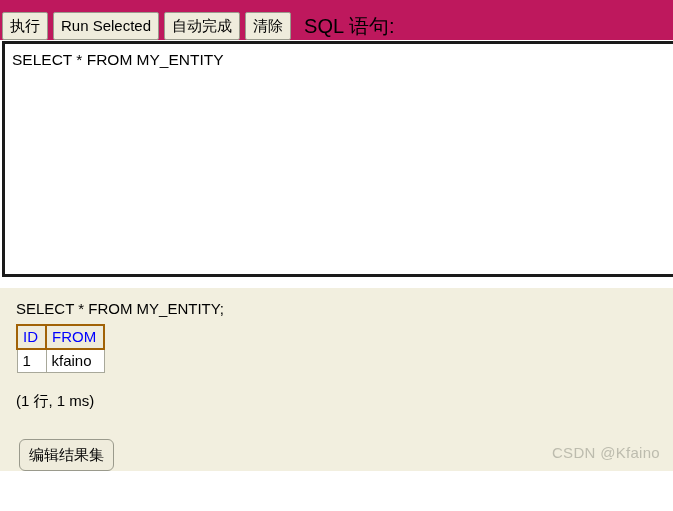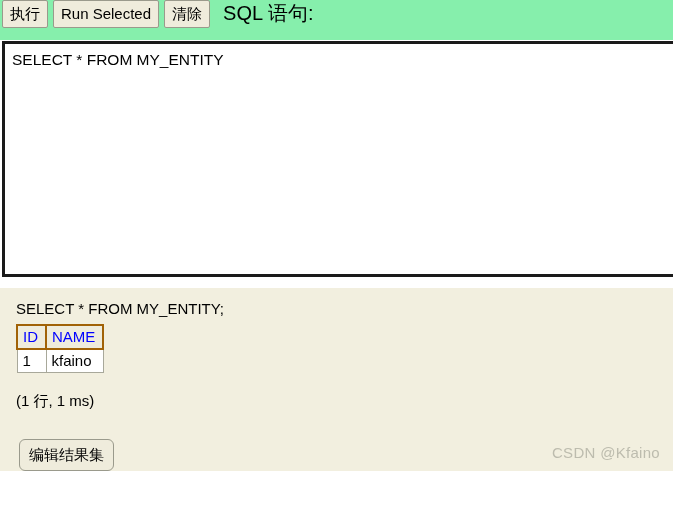--- a/index.html
+++ b/index.html
@@ -16,22 +16,22 @@
   }
 
   
   #toolbar {
     position: absolute;
     left: 0;
     top: 0;
     width: 673px;
     height: 40px;
     display: flex;
-    align-items: flex-start;
-    background: #86efac;
+    align-items: flex-end;
+    background: #be185d;
     padding-left: 2px;
     box-sizing: border-box;
   }
   .tool-btn {
     font-family: "Liberation Sans", sans-serif;
     font-size: 15px;
     line-height: 1;
     color: #000000;
     background: #efecdc;
     border: 1px solid #9a9a8c;
@@ -158,37 +158,38 @@
     letter-spacing: 0.3px;
     white-space: nowrap;
   }
 </style>
 </head>
 <body>
 
 <div id="toolbar">
   <button class="tool-btn">执行</button>
   <button class="tool-btn">Run Selected</button>
+  <button class="tool-btn">自动完成</button>
   <button class="tool-btn">清除</button>
   <span id="sql-label">SQL 语句:</span>
 </div>
 
 <div id="sql-editor-wrap">
   <textarea id="sql-editor" spellcheck="false" placeholder="" style="">SELECT * FROM MY_ENTITY</textarea>
 </div>
 
 <div id="result-panel">
 
   <div id="result-query">SELECT * FROM MY_ENTITY;</div>
 
   <table id="result-table">
     <thead>
       <tr>
         <th>ID</th>
-        <th>NAME</th>
+        <th>FROM</th>
       </tr>
     </thead>
     <tbody>
       <tr>
         <td>1</td>
         <td>kfaino</td>
       </tr>
     </tbody>
   </table>
 

